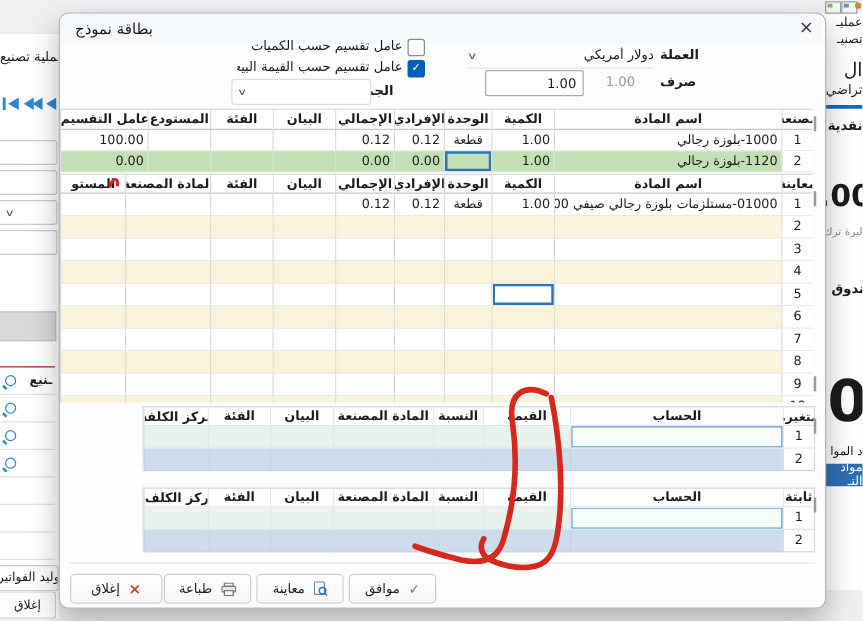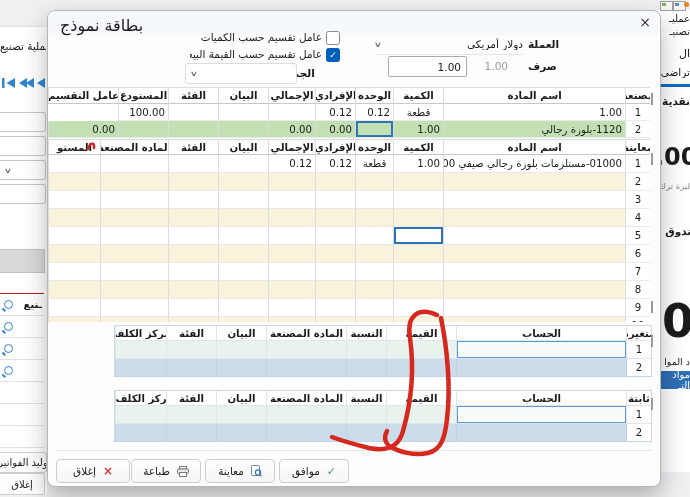--- a/index.html
+++ b/index.html
@@ -24,21 +24,21 @@
   .tabline{left:658px;top:84px;width:32px;height:3px;background:#0f6cbd}
   .selitem{left:658px;top:371px;width:32px;height:18px;background:#2f6fb4;color:#fff;display:flex;align-items:center;
            justify-content:flex-start;padding-right:3px;direction:rtl;font-size:10px;border-radius:3px 0 0 3px;overflow:hidden}
   .miniicon{top:1px;width:11px;height:8px;background:#f4f6f4;border:1px solid #9e9e9e}
   .miniicon i{position:absolute;width:4px;height:3px;left:1px;top:1px}
   .orangedot{left:684px;top:2px;width:5px;height:5px;border-radius:50%;background:#e8821e}
   
   .dlg{left:47px;top:10px;width:612px;height:475px;background:#fdfdfd;border:1px solid #b6b6b6;border-radius:8px;
        box-shadow:0 10px 24px rgba(0,0,0,.28)}
   .dlg-head{left:48px;top:11px;width:610px;height:24px;background:#f5f9fc;border-radius:7px 7px 0 0}
-  .dlg-title{left:60px;top:16px;font-size:16px;color:#1a1a1a;white-space:nowrap}
+  .dlg-title{left:60px;top:16px;font-size:12px;color:#1a1a1a;white-space:nowrap}
   .dlg-x{left:633px;top:11px;width:24px;height:22px;display:flex;align-items:center;justify-content:center;font-size:14px;color:#333;cursor:default}
   .blab{font-weight:bold;white-space:nowrap}
   .combo{display:flex;align-items:center;direction:rtl;border-bottom:1px solid #e2e6ea}
   .combo .val{flex:1;text-align:right;white-space:nowrap;overflow:hidden}
   .chev{color:#5a5a5a;font-size:7.5px;transform:scaleX(1.5)}
   .inbox{background:#fff;border:1px solid #ababab;border-radius:2px;display:flex;align-items:center;justify-content:flex-end;padding:0 5px}
   .cb{width:12px;height:12px;border:1px solid #8a8a8a;border-radius:2.5px;background:#fff}
   .cb.on{background:var(--c-accent,#005fb8);border-color:var(--c-accent,#005fb8);color:#fff;display:flex;align-items:center;justify-content:center;font-size:9px}
   .cblabel{white-space:nowrap;overflow:hidden;text-align:right;direction:rtl}
   .combo2{background:#fff;border:1px solid #dcdcdc;border-radius:3px;display:flex;align-items:center;direction:ltr;padding:0 5px}
@@ -116,21 +116,21 @@
 <div class="abs rpanel"></div>
 <div class="abs miniicon" style="left:660px">
     <i style="background:#7ab661"></i>
   </div>
 <div class="abs miniicon" style="left:673px">
     <i style="background:#5b8fc9"></i>
   </div>
 <div class="abs orangedot"></div>
 <div class="abs rtxt" style="top:13px;font-size:10px">عمليـ</div>
 <div class="abs rtxt" style="top:26px;font-size:10px">تصنيـ</div>
-<div class="abs rtxt" style="top:47px;font-size:11px">ال</div>
+<div class="abs rtxt" style="top:47px;font-size:15px">ال</div>
 <div class="abs rtxt" style="top:66px;font-size:10.5px">تراضي</div>
 <div class="abs tabline"></div>
 <div class="abs rtxt" style="top:95px;font-weight:bold">نقدية</div>
 <div class="abs" style="left:655px;top:143px;width:35px;font-size:24px;font-weight:bold;direction:ltr;text-align:left;white-space:nowrap">.00</div>
 <div class="abs rtxt" style="top:181px;font-size:8.5px;color:#8a8a8a">ليرة ترك</div>
 <div class="abs rtxt" style="top:225px;font-weight:bold;font-size:10.5px">ندوق ا</div>
 <div class="abs" style="left:662px;top:296px;width:28px;font-size:46px;font-weight:bold;line-height:1.1">0</div>
 <div class="abs rtxt" style="top:356px;font-size:9.5px">د الموا</div>
 <div class="abs selitem">مواد التـ</div>
 
@@ -169,20 +169,21 @@
       <div class="c">الوحدة</div>
       <div class="c">الإفرادي</div>
       <div class="c">الإجمالي</div>
       <div class="c">البيان</div>
       <div class="c">الفئة</div>
       <div class="c">المستودع</div>
       <div class="c">عامل التقسيم</div>
     </div>
     <div class="trow" style="grid-template-columns: 25px 182px 50px 38px 40px 47px 50px 50px 50px 70px;">
       <div class="c rowhead">1</div>
+      <div class="c">1000-بلوزة رجالي</div>
       <div class="c">1.00</div>
       <div class="c ctr">قطعة</div>
       <div class="c">0.12</div>
       <div class="c">0.12</div>
       <div class="c"></div>
       <div class="c"></div>
       <div class="c"></div>
       <div class="c">100.00</div>
     </div>
     <div class="trow green" style="grid-template-columns: 25px 182px 50px 38px 40px 47px 50px 50px 50px 70px;">

